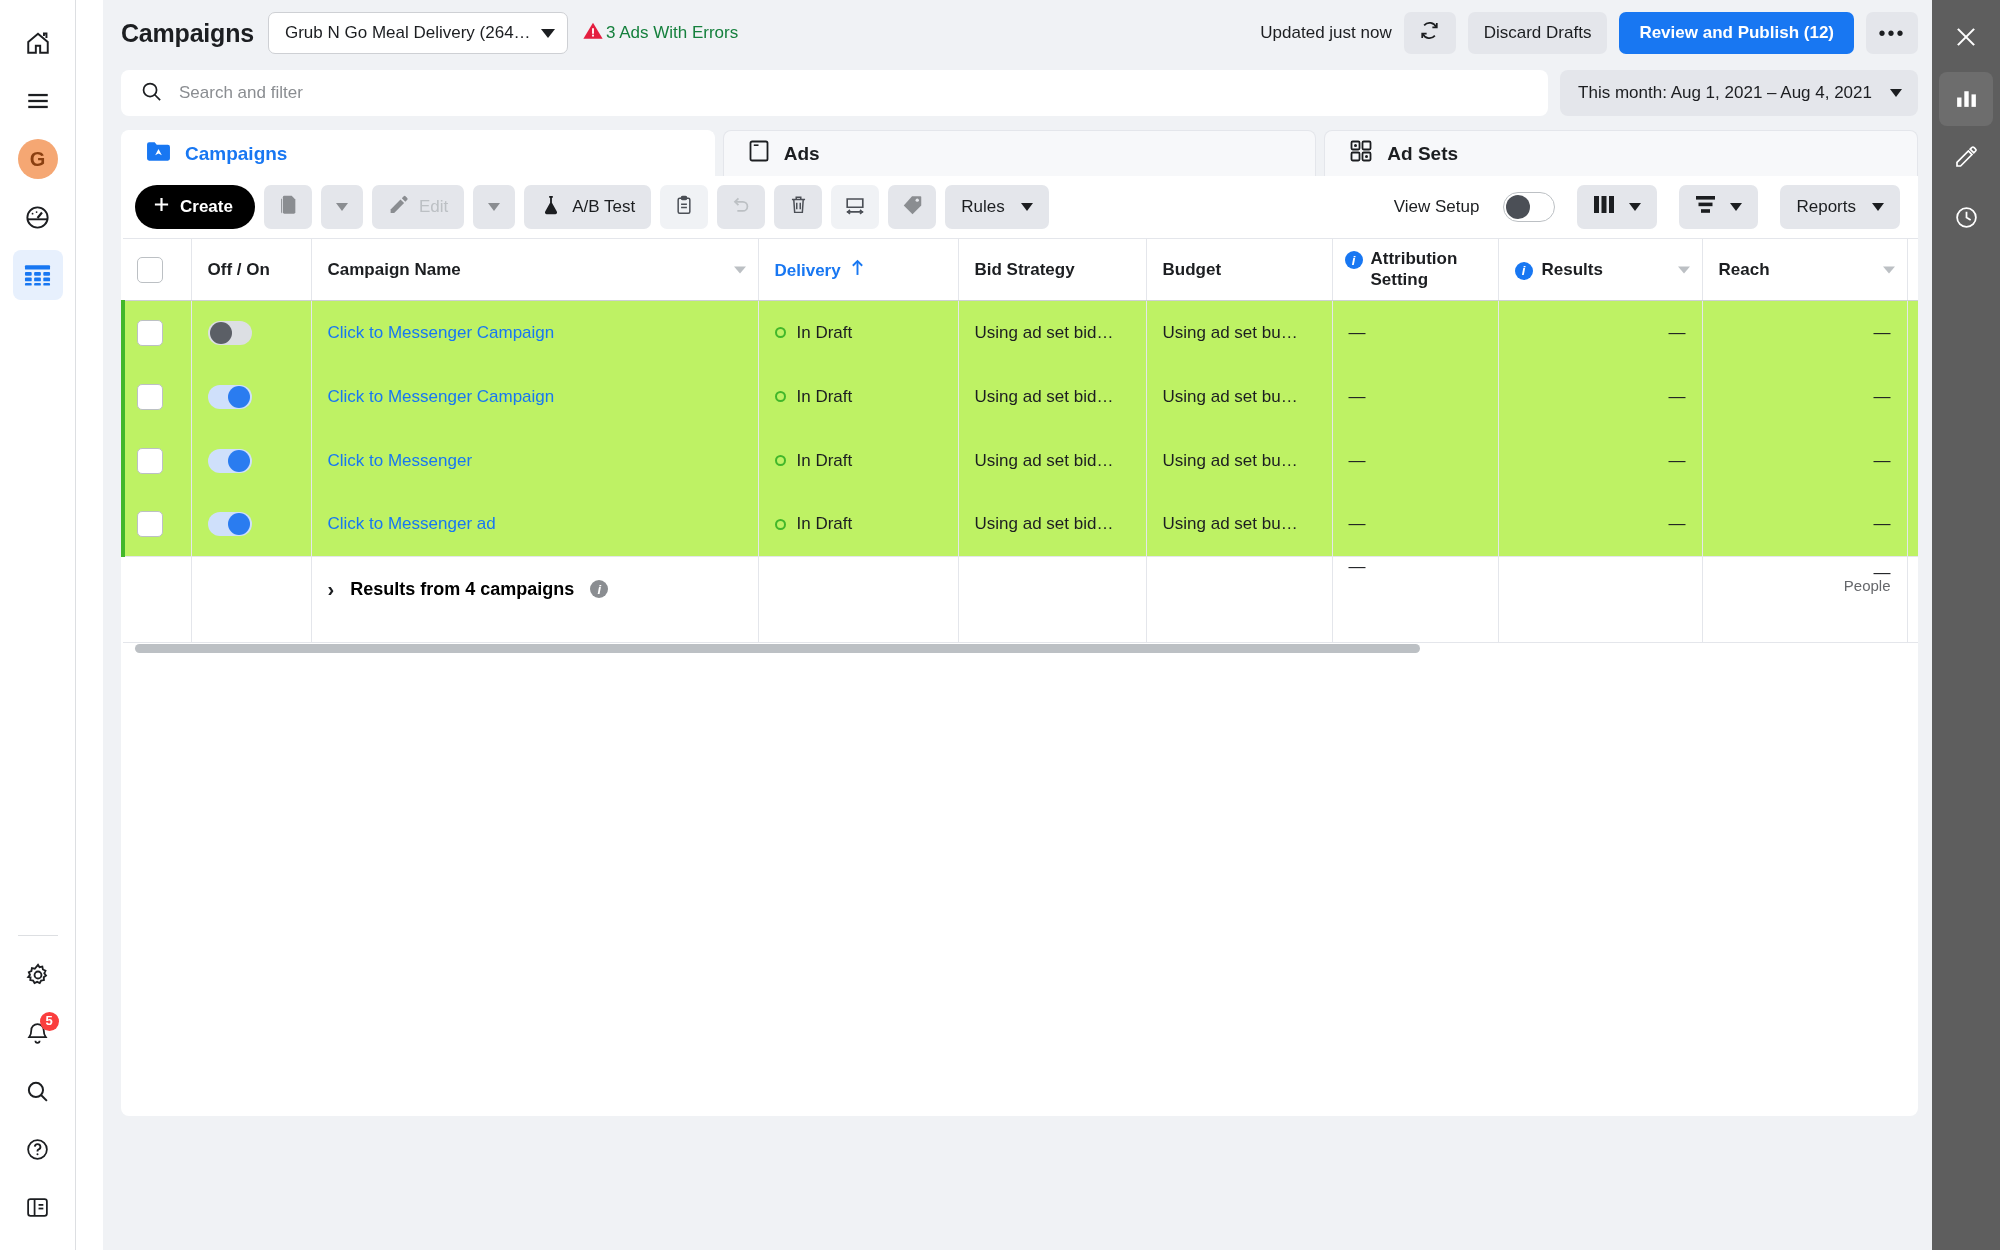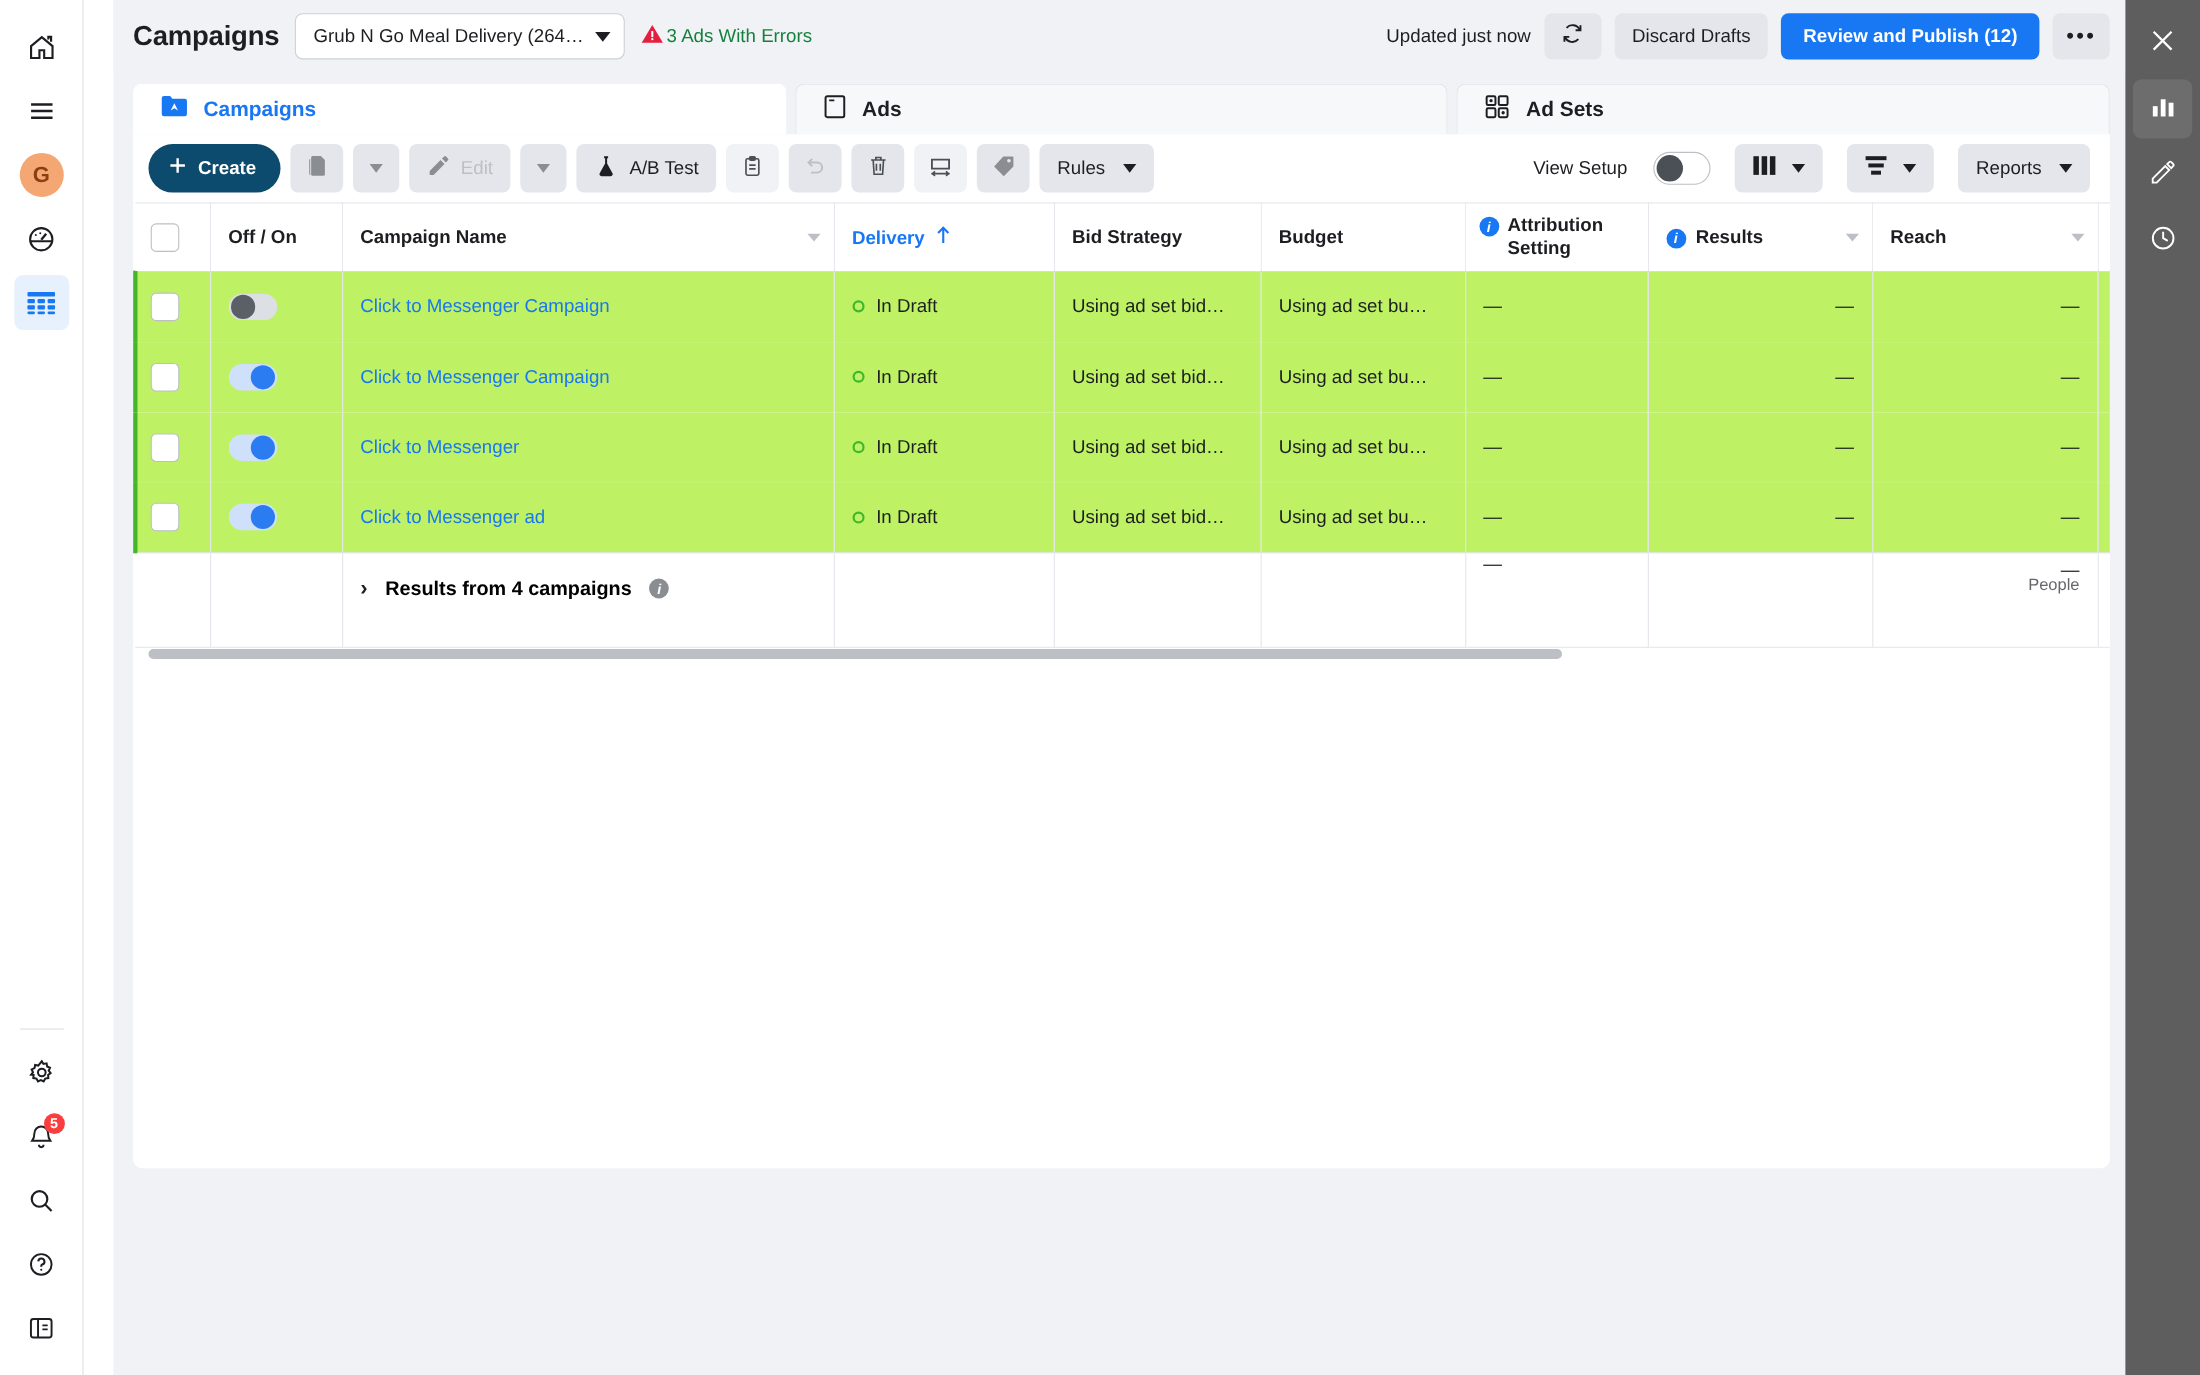--- a/index.html
+++ b/index.html
@@ -105,21 +105,21 @@
   .toolbar {
     height: 62px; display: flex; align-items: center; gap: 9px; padding: 0 18px 0 14px;
   }
   .tb-btn {
     background: #e4e6eb; border: none; border-radius: 7px; height: 44px;
     display: flex; align-items: center; justify-content: center; gap: 10px;
     padding: 0 16px; font-size: 17px; color: #1c1e21; cursor: pointer; font-family: inherit;
   }
   .tb-btn.sq { width: 48px; padding: 0; }
   .tb-btn.narrow { width: 42px; padding: 0; }
-  .tb-btn.green { background: #0c4a6e; color: #ffffff; font-weight: bold; padding: 0 22px 0 18px; border-radius: 22px; }
+  .tb-btn.green { background: #000000; color: #ffffff; font-weight: bold; padding: 0 22px 0 18px; border-radius: 22px; }
   .tb-btn.disabled { color: #bcc0c4; }
   .tb-btn.light { background: #f0f2f5; }
   .tb-right { margin-left: auto; display: flex; align-items: center; gap: 22px; }
   .viewsetup-label { font-size: 17px; color: #1c1e21; margin-right: 2px; }
   .toggle-pill {
     width: 52px; height: 30px; border-radius: 16px; background: #ffffff;
     border: 1px solid #bcc0c4; display: flex; align-items: center; padding: 2px; cursor: pointer;
   }
   .toggle-knob { width: 24px; height: 24px; border-radius: 50%; background: #4b4f56; }
 
@@ -328,20 +328,35 @@
           </span>
         </button>
         <button class="gbtn">Discard Drafts</button>
         <button class="bluebtn">Review and Publish (12)</button>
         <button class="gbtn icon-only">
           <span class="dots">•••</span>
         </button>
       </div>
     </div>
 
+    <div class="searchrow">
+      <div class="searchbox">
+        <span>
+          <svg width="23" height="23" viewBox="0 0 24 24" fill="none" stroke="#1c1e21" stroke-width="1.8">
+            <circle cx="10.5" cy="10.5" r="6.8"></circle>
+              <line x1="15.4" y1="15.4" x2="21" y2="21"></line>
+          </svg>
+        </span>
+        <span class="search-placeholder">Search and filter</span>
+      </div>
+      <div class="daterange">
+        <span>This month: Aug 1, 2021 – Aug 4, 2021</span>
+        <span class="caret sm"></span>
+      </div>
+    </div>
 
     <div class="tabsrow">
       <div class="tab active">
         <span>
           <svg width="25" height="23" viewBox="0 0 24 22">
             <path d="M1 4.2a2 2 0 0 1 2-2h5.3l2 2.4H21a2 2 0 0 1 2 2v11.2a2 2 0 0 1-2 2H3a2 2 0 0 1-2-2z" fill="#1877f2"></path>
             <path d="M12 8.5 l3.2 6.2 -3.2-1.9 -3.2 1.9z" fill="#ffffff"></path>
           </svg>
         </span>
         <span>Campaigns</span>

